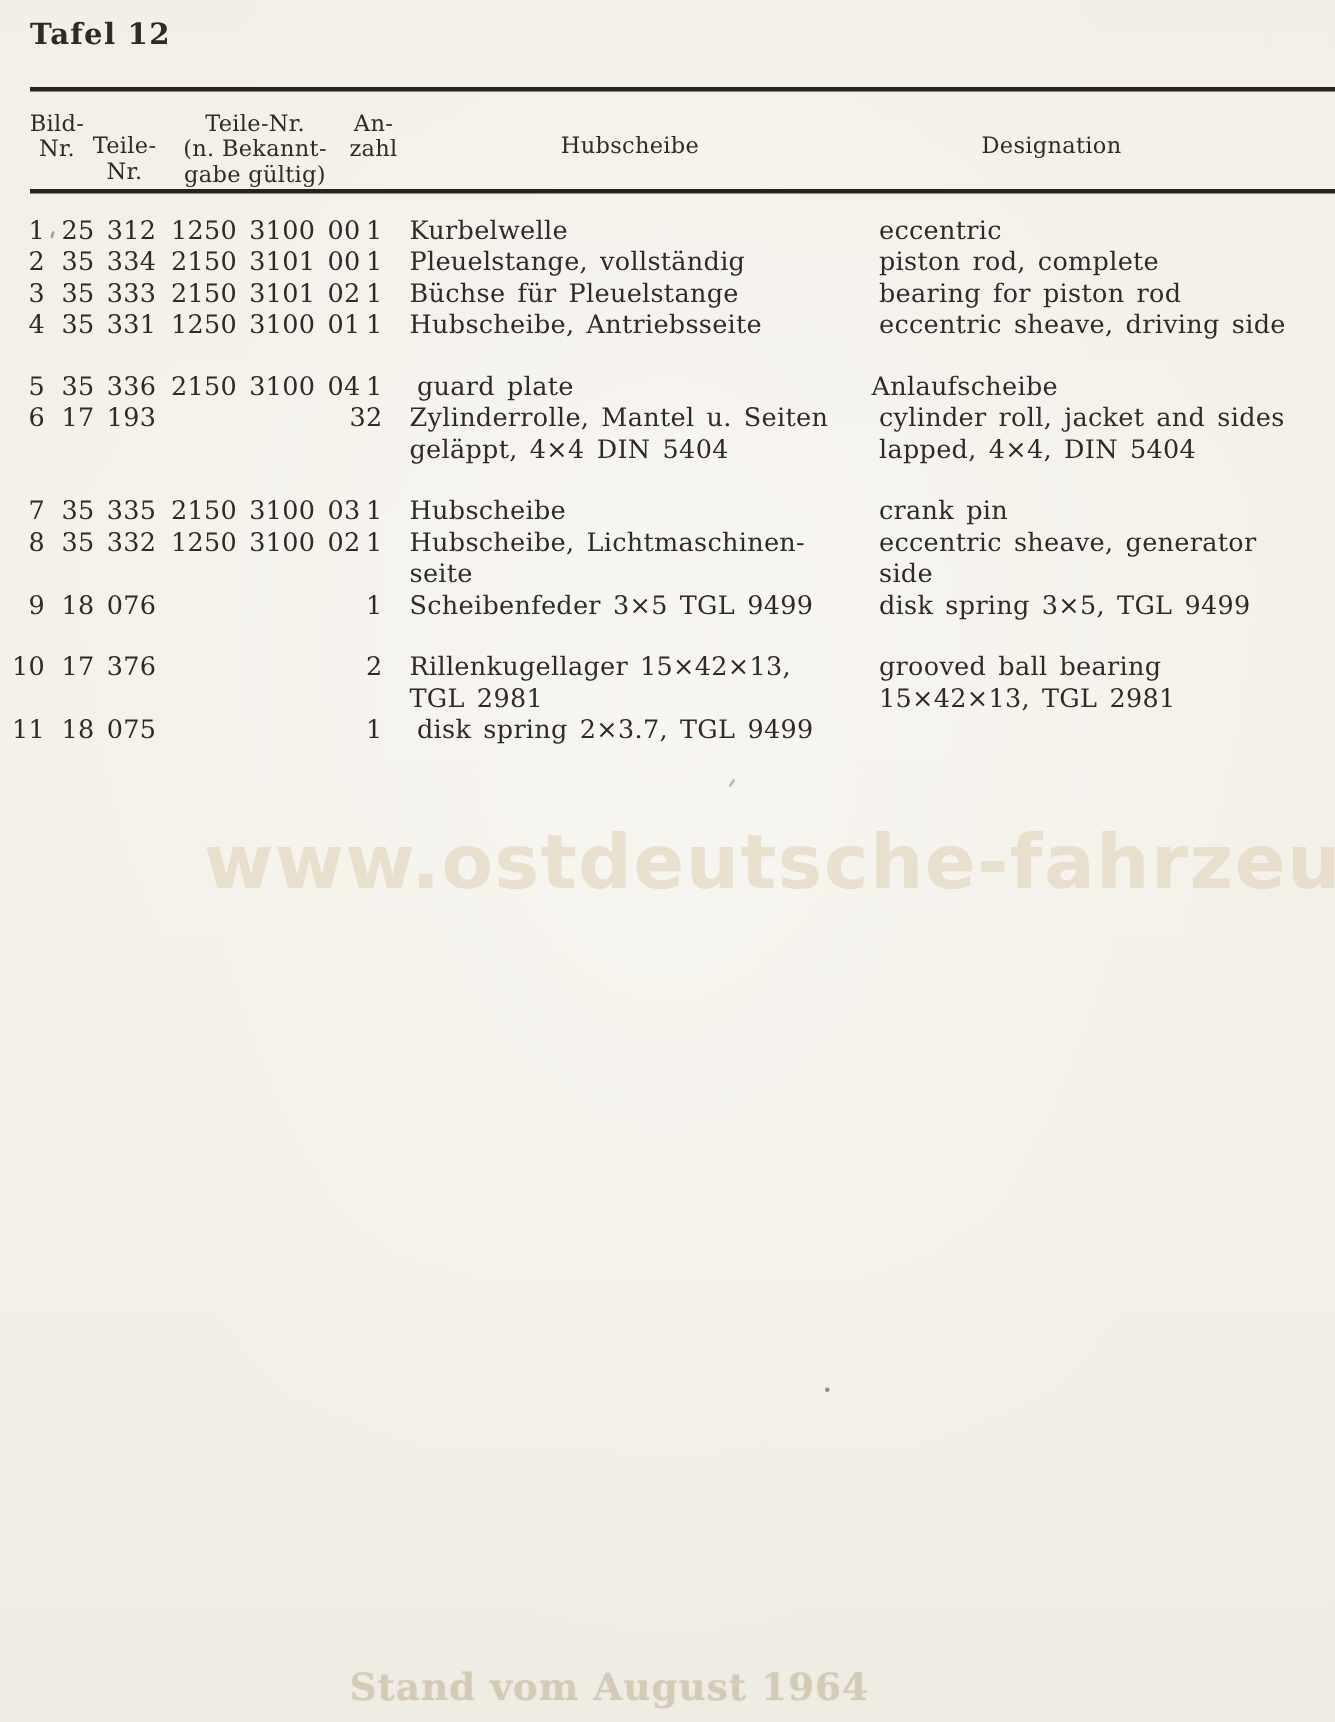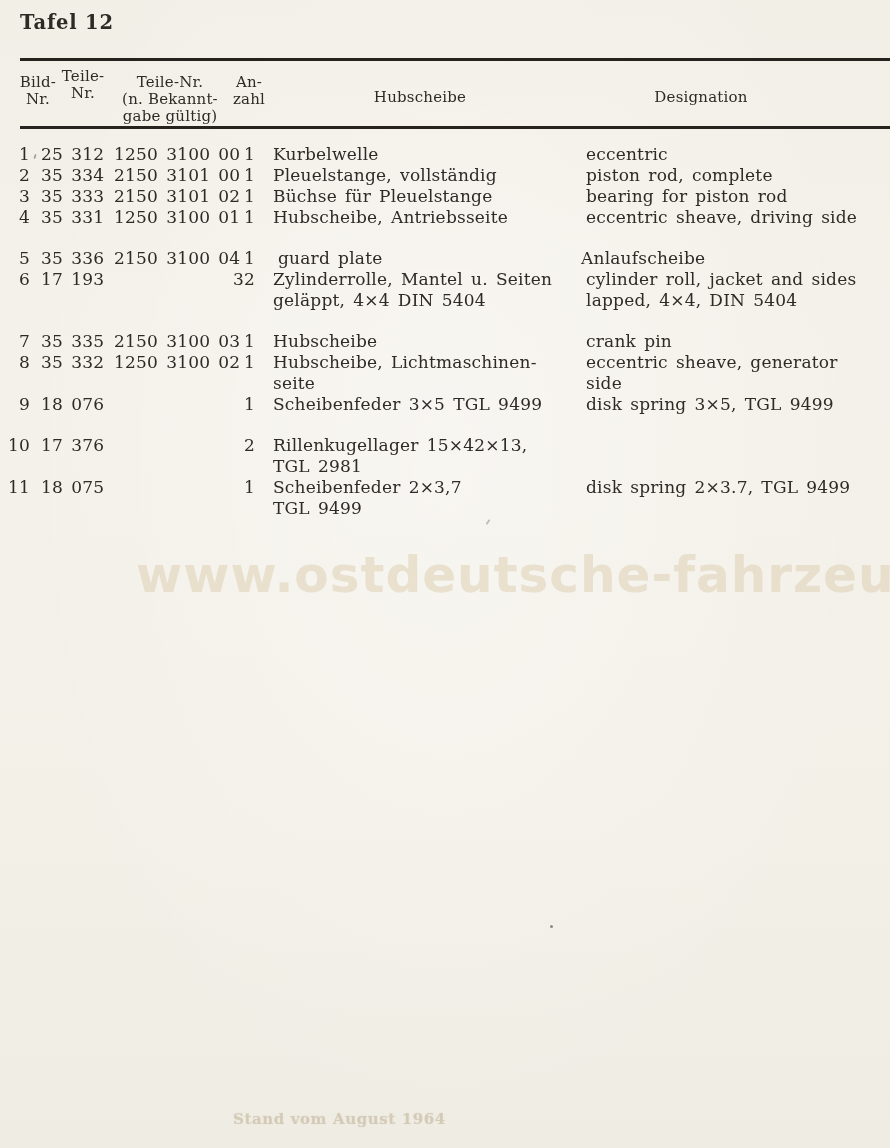--- a/index.html
+++ b/index.html
@@ -25,21 +25,21 @@
   .rule-top { top: 58px; }
   .rule-head { top: 126px; }
 
   .hcell {
     position: absolute;
     font-size: 15px; line-height: 17px;
     text-align: center; white-space: pre-line;
     letter-spacing: 0.2px;
   }
   .h-bild   { left: 16px;  top: 74px; width: 44px; }
-  .h-teile  { left: 58px;  top: 68px; width: 50px; }
+  .h-teile  { left: 58px;  top: 89px; width: 50px; }
   .h-teile2 { left: 118px; top: 74px; width: 104px; }
   .h-anzahl { left: 226px; top: 74px; width: 46px; }
   .h-benennung   { left: 330px; top: 89px; width: 180px; }
   .h-designation { left: 610px; top: 89px; width: 182px; }
 
   .rows { position: absolute; left: 0; top: 144px; right: 0; }
   .row {
     display: grid;
     grid-template-columns: 26px 72px 126px 32px 308px 312px;
     padding-left: 8px;
@@ -57,21 +57,21 @@
 
   .watermark {
     position: absolute; left: 136px; top: 546px;
     font-family: "DejaVu Sans", sans-serif;
     font-size: 50px; font-weight: bold; letter-spacing: 1px;
     color: rgba(219, 203, 173, 0.5);
     white-space: pre;
   }
   .ghost-stamp {
     position: absolute; left: 233px; top: 1110px;
-    font-size: 15px; font-weight: bold; letter-spacing: 0.6px;
+    font-size: 25px; font-weight: bold; letter-spacing: 0.6px;
     color: rgba(208, 198, 176, 0.75);
     text-shadow: 0 0 1px rgba(208,198,176,0.5);
     white-space: pre;
   }
   .speck { position: absolute; background: rgba(60,55,48,0.55); border-radius: 50%; }
   .speck-comma { left: 34px; top: 154px; width: 2px; height: 5px; border-radius: 40%; transform: rotate(18deg); background: rgba(60,55,48,0.4); }
   .speck-a { left: 550px; top: 925px; width: 3px; height: 3px; }
   .speck-b { left: 487px; top: 519px; width: 2px; height: 6px; transform: rotate(35deg); border-radius: 40%; background: rgba(90,82,70,0.35); }
 </style>
 </head>
@@ -184,29 +184,29 @@
       <div class="c c6">disk spring 3×5, TGL 9499</div>
     </div>
 
     <div class="row gap">
       <div class="c c1">10</div>
       <div class="c c2">17 376</div>
       <div class="c c3"></div>
       <div class="c c4">2</div>
       <div class="c c5">Rillenkugellager 15×42×13,
 TGL 2981</div>
+      <div class="c c6">grooved ball bearing
+15×42×13, TGL 2981</div>
     </div>
 
     <div class="row">
       <div class="c c1">11</div>
       <div class="c c2">18 075</div>
       <div class="c c3"></div>
       <div class="c c4">1</div>
-      <div class="c c5">Scheibenfeder 2×3,7
-TGL 9499</div>
       <div class="c c6">disk spring 2×3.7, TGL 9499</div>
     </div>
 
   </div>
 
   <div class="watermark">www.ostdeutsche-fahrzeuge.de</div>
   <div class="ghost-stamp">Stand vom August 1964</div>
 
   <div class="speck speck-comma"></div>
   <div class="speck speck-a"></div>

